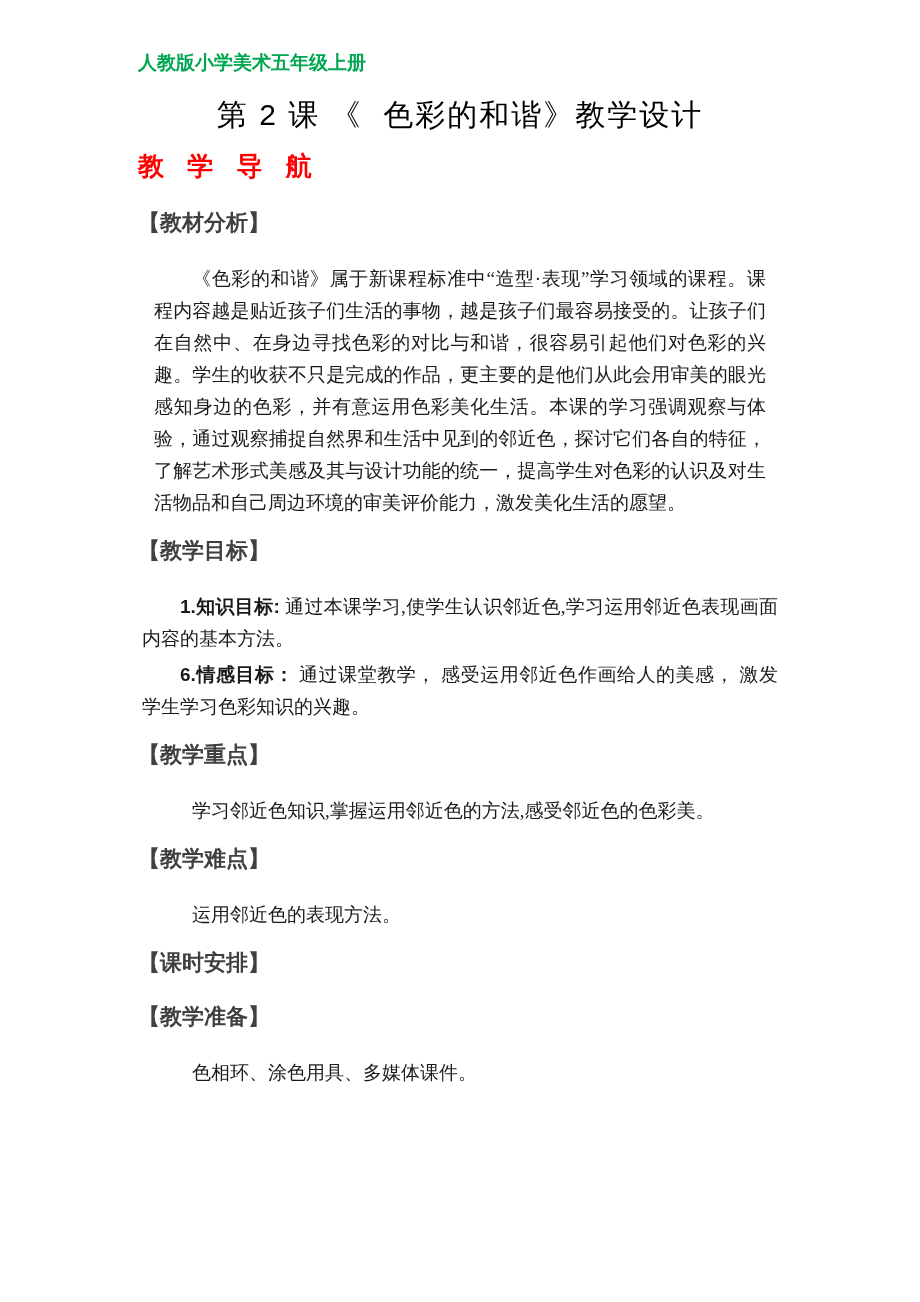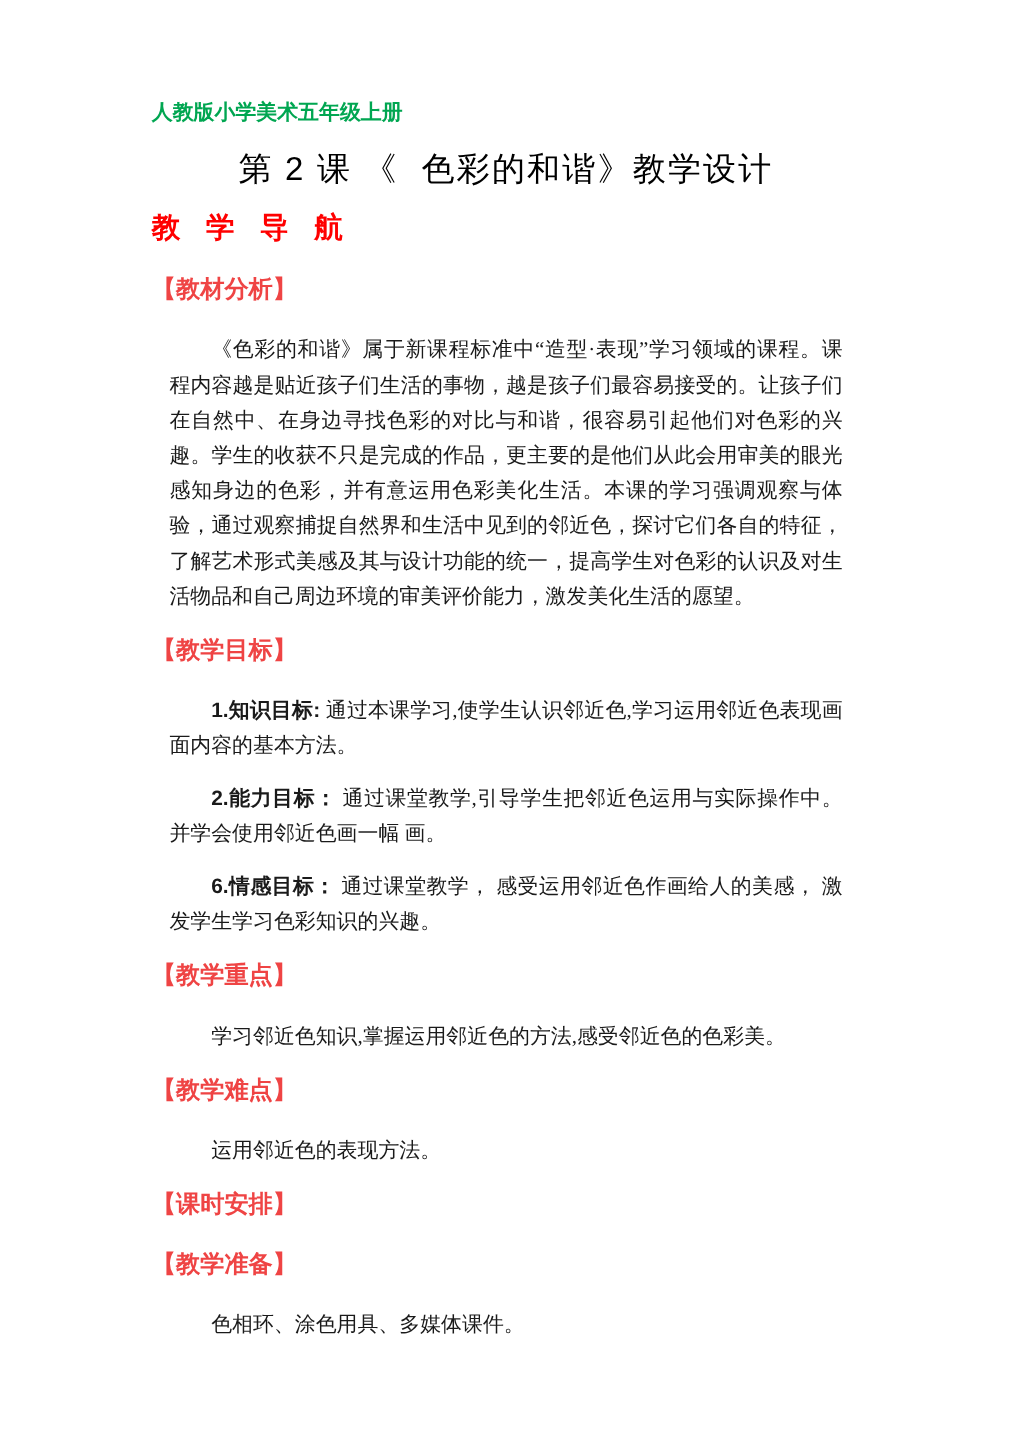--- a/index.html
+++ b/index.html
@@ -8,21 +8,21 @@
     height: 1302px;
     background: #ffffff;
     overflow: hidden;
     font-family: "Liberation Serif", "DejaVu Serif", serif;
     color: #1a1a1a;
   }
   .page {
     box-sizing: border-box;
     width: 920px;
     height: 1178px;
-    padding: 92px 138px 0 138px;
+    padding: 52px 138px 0 138px;
   }
   .series-label {
     font-family: "Liberation Sans", "DejaVu Sans", sans-serif;
     font-weight: bold;
     font-size: 19px;
     line-height: 21px;
     color: #00A651;
     margin: 0 0 24px 0;
     white-space: pre;
   }
@@ -45,37 +45,37 @@
     color: #FF0000;
     letter-spacing: 8px;
     margin: 0 0 28px 0;
     white-space: pre;
   }
   .sec-heading {
     font-family: "Liberation Sans", "DejaVu Sans", sans-serif;
     font-weight: bold;
     font-size: 22px;
     line-height: 28px;
-    color: #ef4444;
+    color: #404040;
     margin: 18px 0 26px 0;
   }
   .sec-heading.first { margin-top: 0; }
   .body-para {
     font-size: 19px;
     line-height: 32px;
     text-align: justify;
     text-indent: 2em;
     margin: 16px;
   }
   .goal-para {
     font-size: 19px;
     line-height: 32px;
     text-align: justify;
     text-indent: 2em;
-    margin: 16px;
+    margin: 4px;
   }
   .goal-label {
     font-family: "Liberation Sans", "DejaVu Sans", sans-serif;
     font-weight: bold;
     padding-right: 5px;
   }
 </style>
 </head>
 <body>
 
@@ -91,23 +91,20 @@
     <div class="sec-heading first">【教材分析】</div>
     <p class="body-para">《色彩的和谐》属于新课程标准中“造型·表现”学习领域的课程。课程内容越是贴近孩子们生活的事物，越是孩子们最容易接受的。让孩子们在自然中、在身边寻找色彩的对比与和谐，很容易引起他们对色彩的兴趣。学生的收获不只是完成的作品，更主要的是他们从此会用审美的眼光感知身边的色彩，并有意运用色彩美化生活。本课的学习强调观察与体验，通过观察捕捉自然界和生活中见到的邻近色，探讨它们各自的特征，了解艺术形式美感及其与设计功能的统一，提高学生对色彩的认识及对生活物品和自己周边环境的审美评价能力，激发美化生活的愿望。</p>
   </div>
 
   <div>
     <div class="sec-heading">【教学目标】</div>
     <p class="goal-para">
       <span class="goal-label">1.知识目标:</span><span>通过本课学习,使学生认识邻近色,学习运用邻近色表现画面内容的基本方法。</span>
     </p>
     <p class="goal-para">
-      <span class="goal-label">2.能力目标：</span><span>通过课堂教学,引导学生把邻近色运用与实际操作中。并学会使用邻近色画一幅 画。</span>
-    </p>
-    <p class="goal-para">
       <span class="goal-label">6.情感目标：</span><span>通过课堂教学， 感受运用邻近色作画给人的美感， 激发学生学习色彩知识的兴趣。</span>
     </p>
   </div>
 
   <div>
     <div class="sec-heading">【教学重点】</div>
     <p class="body-para">学习邻近色知识,掌握运用邻近色的方法,感受邻近色的色彩美。</p>
   </div>
 
   <div>

